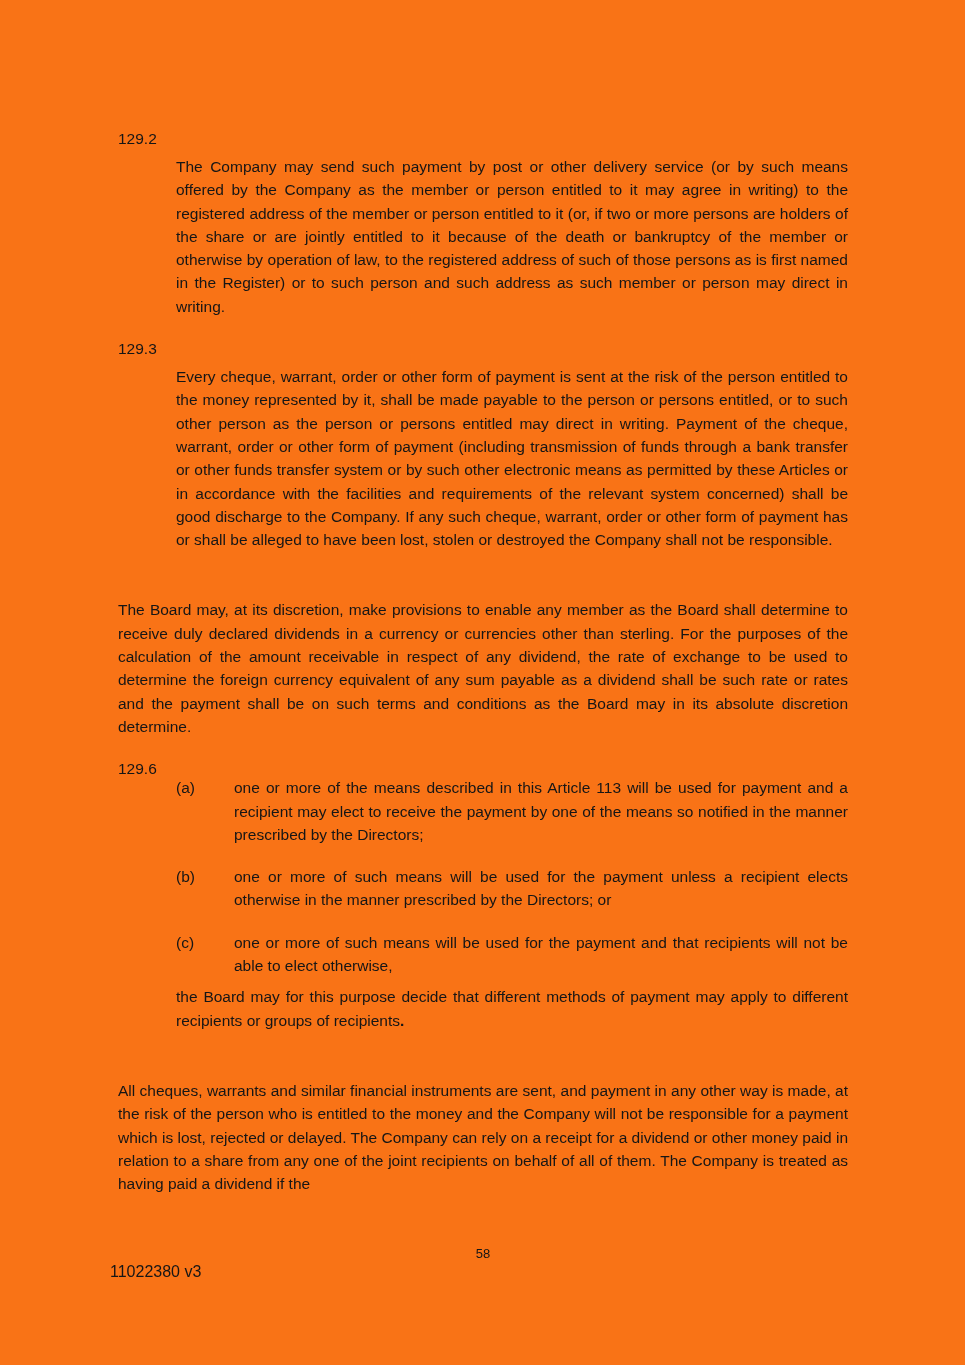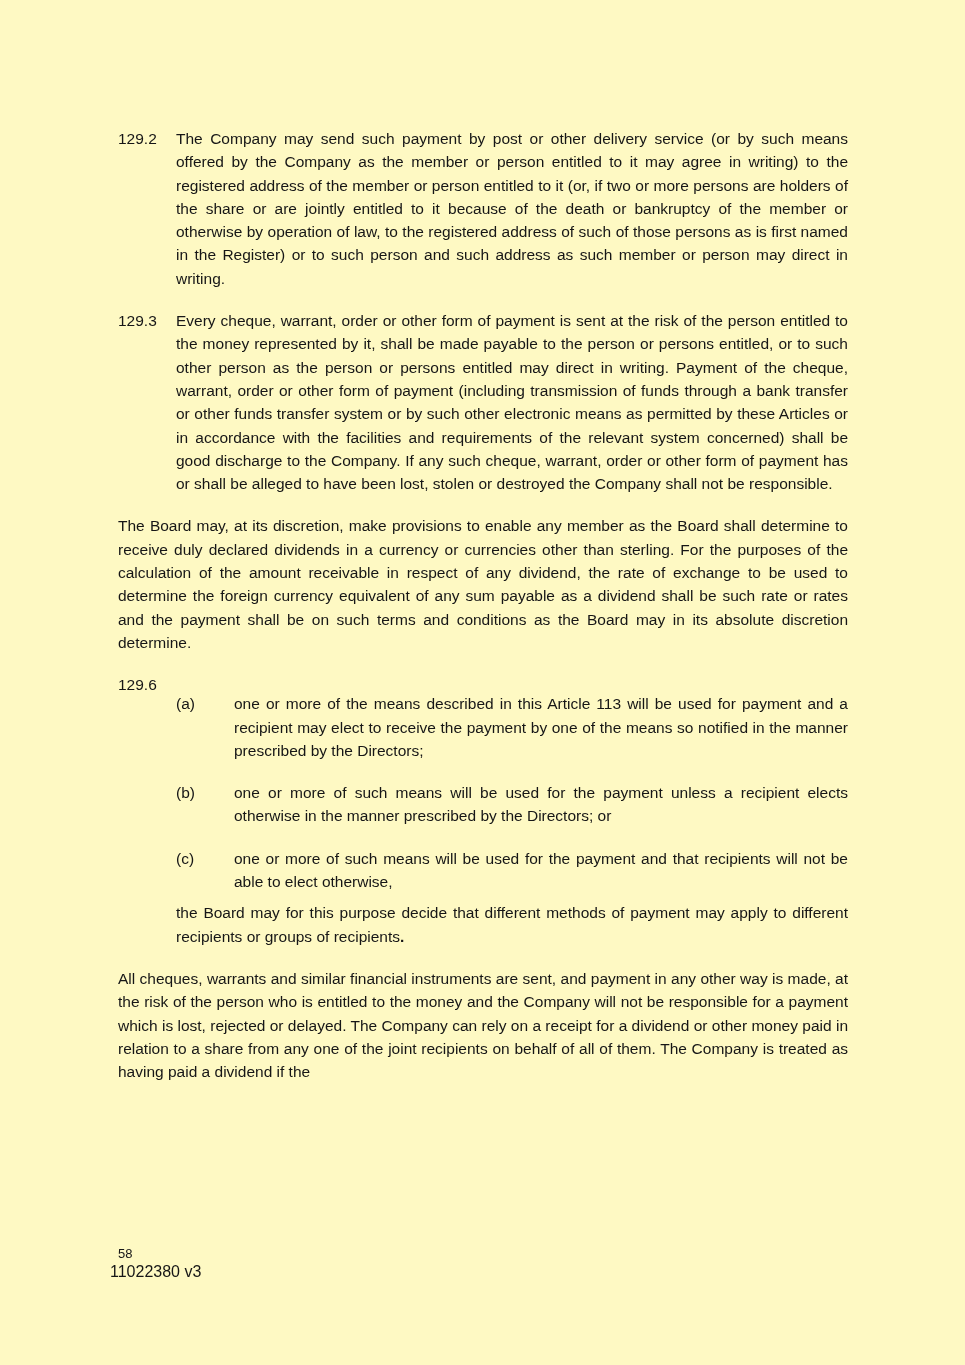--- a/index.html
+++ b/index.html
@@ -4,21 +4,21 @@
 <style>
   html, body {
     margin: 0;
     padding: 0;
     background: #ffffff;
   }
   .page {
     position: relative;
     width: 965px;
     height: 1365px;
-    background: #fef9c3;
+    background: #f97316;
     font-family: "Liberation Sans", "DejaVu Sans", sans-serif;
     color: #161616;
     overflow: hidden;
   }
   .content {
     position: absolute;
     top: 127px;
     left: 118px;
     width: 730px;
     font-size: 15.5px;
@@ -31,20 +31,21 @@
   .para-num {
     flex: 0 0 58px;
   }
   .para-body {
     flex: 1 1 auto;
     min-width: 0;
   }
   .para-text {
     text-align: justify;
     text-justify: inter-word;
+    margin-top: 28px;
   }
   .subitem {
     display: flex;
     margin-top: 19px;
   }
   .subitem-label {
     flex: 0 0 58px;
   }
   .subitem-text {
     flex: 1 1 auto;
@@ -58,21 +59,21 @@
     text-justify: inter-word;
   }
   .continuation strong {
     font-weight: bold;
   }
   .page-number {
     position: absolute;
     top: 1246px;
     left: 118px;
     width: 730px;
-    text-align: left;
+    text-align: center;
     font-size: 13px;
     line-height: 15px;
   }
   .footer-ref {
     position: absolute;
     top: 1264px;
     left: 110px;
     font-size: 16px;
     line-height: 15px;
   }

